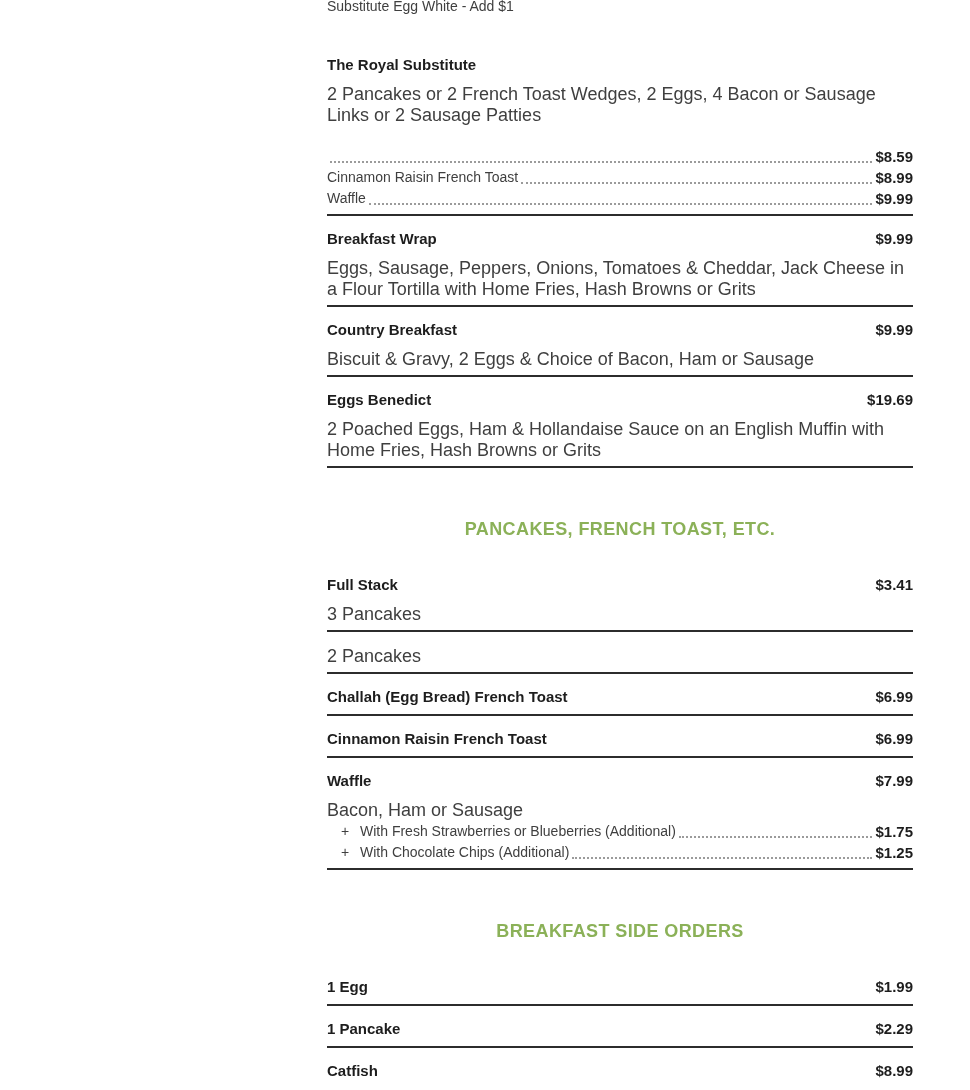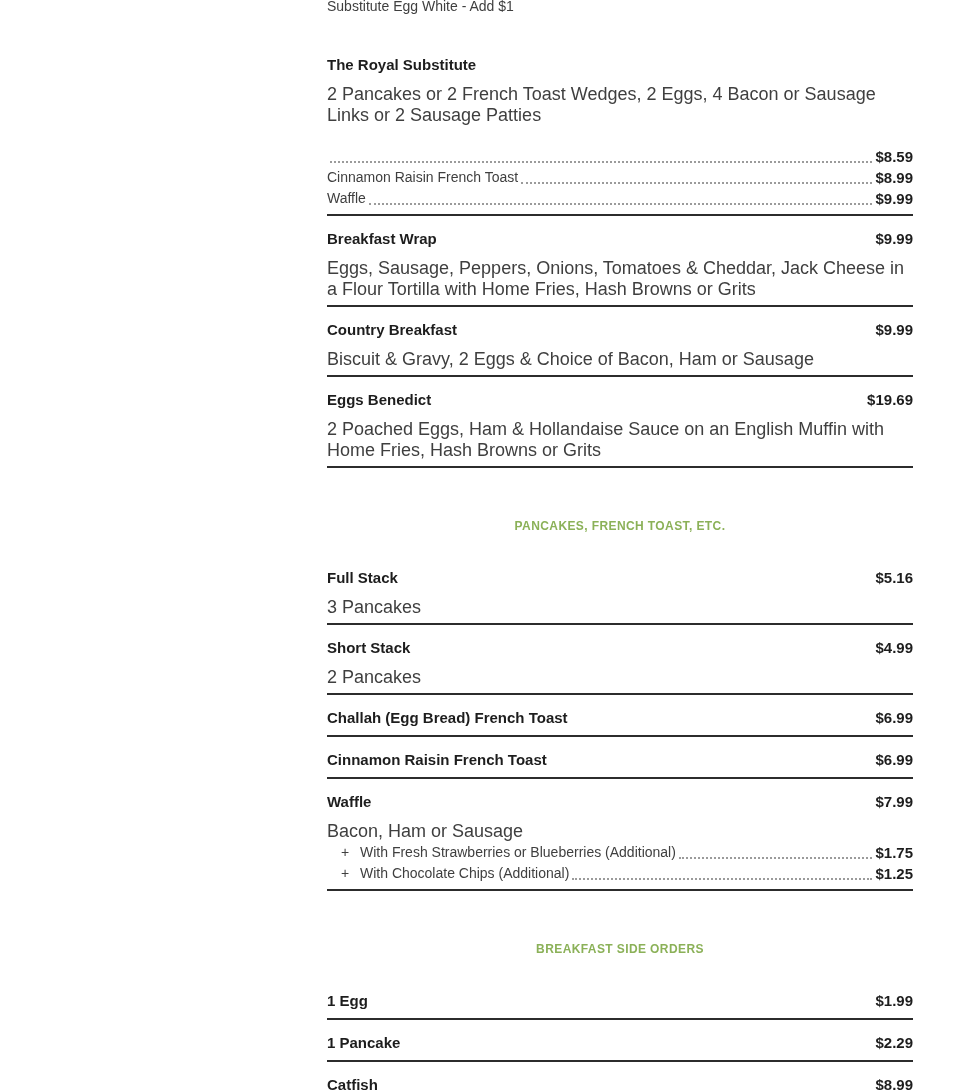--- a/index.html
+++ b/index.html
@@ -32,21 +32,21 @@
     margin: 0 3px 4px 3px;
   }
   .oprice, .aprice { font-weight: 700; font-size: 15px; color: #1d1d1d; white-space: nowrap; }
   .addon { margin-left: 14px; }
   .aplus { flex: 0 0 19px; }
   .hr { border-top: 2px solid #2c2c2c; height: 0; margin: 5px 0 14px 0; }
   .head + .hr { margin-top: 9px; }
   .opts + .hr, .addons + .hr { margin-top: 5px; }
   .section-title {
     margin: 51px 0 36px 0; text-align: center;
-    font-weight: 700; font-size: 12px; letter-spacing: 0.4px;
+    font-weight: 700; font-size: 18px; letter-spacing: 0.4px;
     color: #8BB158;
   }
 </style>
 </head>
 <body>
 
 <div class="menu">
 
   <div class="partial-note">Substitute Egg White - Add $1</div>
 
@@ -106,31 +106,27 @@
     </div>
 
   </section>
 
   <section>
     <h2 class="section-title">PANCAKES, FRENCH TOAST, ETC.</h2>
 
     <div class="item">
       <div class="head">
         <span class="name">Full Stack</span>
-        <span class="price">$5.16</span>
+        <span class="price">$3.41</span>
       </div>
       <div class="desc">3 Pancakes</div>
       <div class="hr"></div>
     </div>
 
     <div class="item">
-      <div class="head">
-        <span class="name">Short Stack</span>
-        <span class="price">$4.99</span>
-      </div>
       <div class="desc">2 Pancakes</div>
       <div class="hr"></div>
     </div>
 
     <div class="item">
       <div class="head">
         <span class="name">Challah (Egg Bread) French Toast</span>
         <span class="price">$6.99</span>
       </div>
       <div class="hr"></div>

